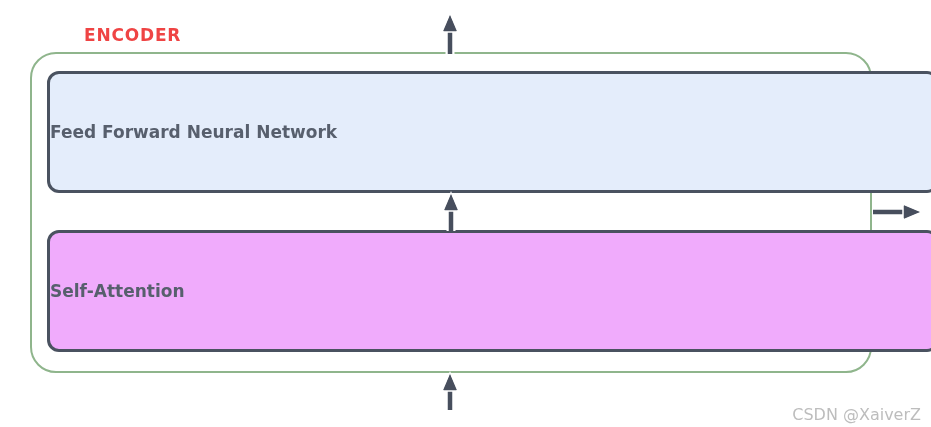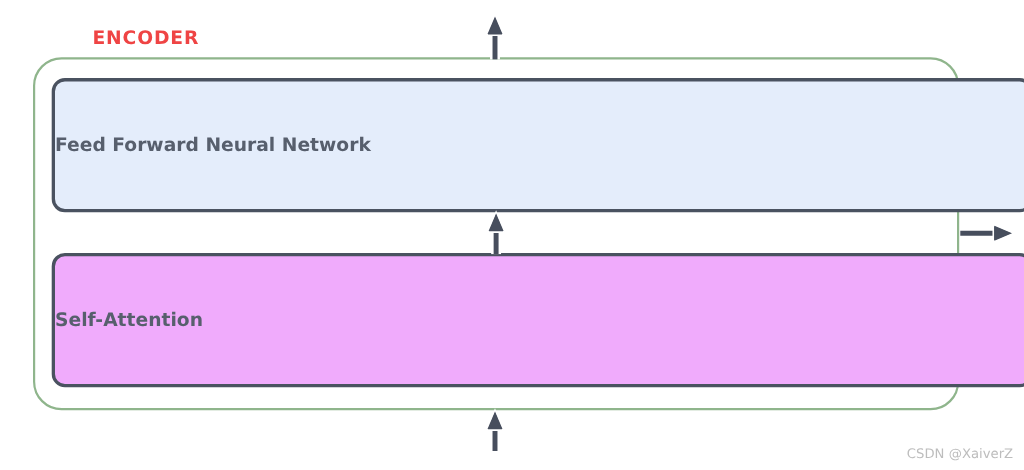--- a/index.html
+++ b/index.html
@@ -66,21 +66,21 @@
     left: 0;
     top: 0;
     width: 931px;
     height: 427px;
     pointer-events: none;
   }
   .watermark {
     position: absolute;
     right: 10px;
     top: 405px;
-    font-size: 12px;
+    font-size: 16px;
     color: #bdbdbd;
   }
 </style>
 </head>
 <body>
 
 <div class="canvas">
 
   <div class="encoder-label">ENCODER</div>
 

